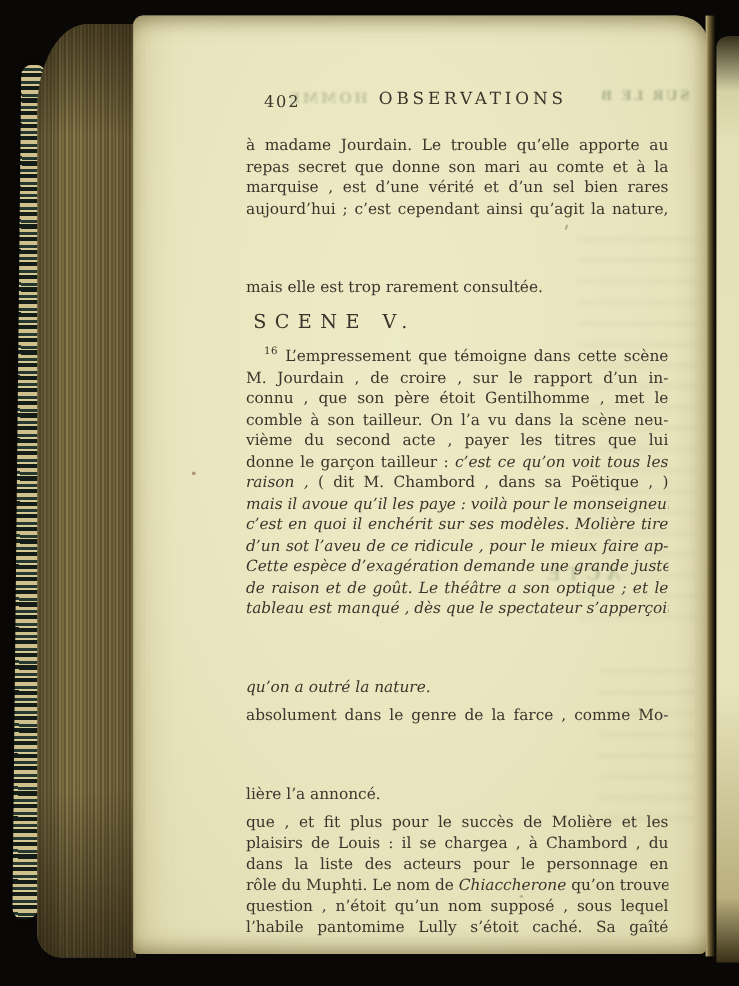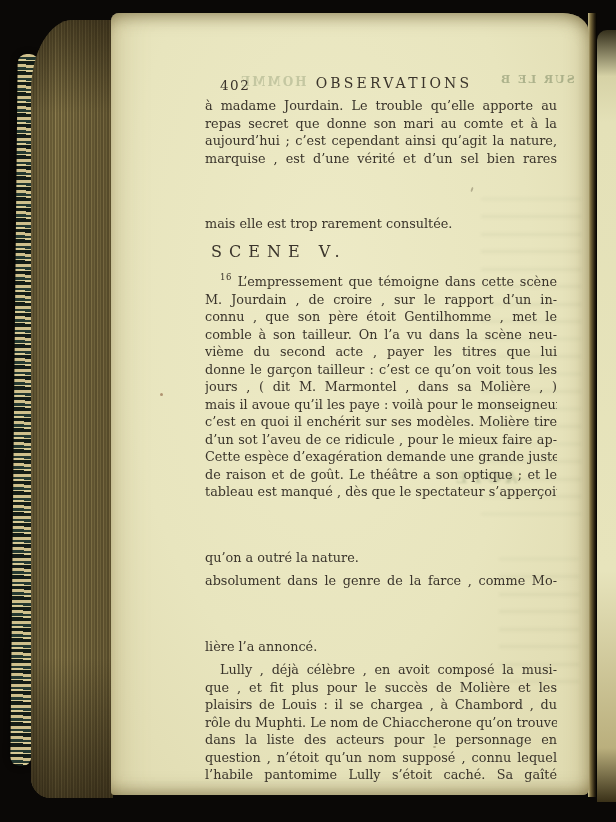--- a/index.html
+++ b/index.html
@@ -37,26 +37,26 @@
                inset 26px 0 36px -26px rgba(140,120,60,.4);
     color:#3a342b;}
 
   
   .header{position:absolute;top:62px;left:94px;width:352px;height:18px;font-size:14px;}
   .pagenum{position:absolute;left:15px;top:2px;font-size:13.5px;letter-spacing:1.5px;}
   .runtitle{position:absolute;left:0;right:0;top:0;text-align:center;padding-left:26px;
     font-weight:normal;font-size:14px;letter-spacing:3.2px;}
 
   
-  .text{position:absolute;top:84px;left:94px;width:352px;font-size:12.8px;line-height:17.5px;
+  .text{position:absolute;top:100px;left:94px;width:352px;font-size:12.8px;line-height:17.5px;
     text-rendering:optimizeLegibility;}
   .line{white-space:nowrap;overflow:hidden;text-align:justify;text-align-last:justify;}
   .line.short{text-align-last:left;margin-top:48px;}
   .line.indent{text-indent:15px;}
-  .it{}
+  .it{font-style:italic;}
   .sup{font-size:8.5px;vertical-align:6px;letter-spacing:.5px;}
   .scene-heading{text-align:left;font-size:16px;letter-spacing:7px;margin:10px 0 9px 6px;}
   .para.space-before{margin-top:6px;}
 
   
   .bleed{position:absolute;transform:scaleX(-1);color:rgba(115,130,92,.5);font-weight:bold;
     filter:blur(.7px);white-space:nowrap;}
   .bleed-a{right:14px;top:60px;font-size:11px;letter-spacing:2px;}
   .bleed-b{left:128px;top:62px;font-size:12px;letter-spacing:2px;color:rgba(115,130,92,.32);}
   .bleed-c{left:340px;top:456px;font-size:15px;letter-spacing:5px;color:rgba(110,128,88,.3);filter:blur(1px);}
@@ -89,52 +89,51 @@
 
     <div class="header">
       <span class="pagenum">402</span>
       <span class="runtitle">OBSERVATIONS</span>
     </div>
 
     <div class="text" id="text-block">
         <div class="para">
           <div class="line"><span>à madame Jourdain. Le trouble qu’elle apporte au</span></div>
           <div class="line"><span>repas secret que donne son mari au comte et à la</span></div>
+          <div class="line"><span>marquise , est d’une vérité et d’un sel bien rares</span></div>
           <div class="line"><span>aujourd’hui ; c’est cependant ainsi qu’agit la nature,</span></div>
-          <div class="line"><span>marquise , est d’une vérité et d’un sel bien rares</span></div>
           <div class="line short"><span>mais elle est trop rarement consultée.</span></div>
         </div>
         <div class="scene-heading">SCENE V.</div>
         <div class="para">
           <div class="line indent"><span class="sup">16</span><span> L’empressement que témoigne dans cette scène</span></div>
           <div class="line"><span>M. Jourdain , de croire , sur le rapport d’un in-</span></div>
           <div class="line"><span>connu , que son père étoit Gentilhomme , met le</span></div>
           <div class="line"><span>comble à son tailleur. On l’a vu dans la scène neu-</span></div>
           <div class="line"><span>vième du second acte , payer les titres que lui</span></div>
           <div class="line"><span>donne le garçon tailleur : </span><span class="it">c’est ce qu’on voit tous les</span></div>
-          <div class="line"><span class="it">jours , </span><span>( dit M. Marmontel , dans sa Molière , )</span></div>
+          <div class="line"><span class="it">raison , </span><span>( dit M. Chambord , dans sa Poëtique , )</span></div>
           <div class="line"><span class="it">mais il avoue qu’il les paye : voilà pour le monseigneur;</span></div>
           <div class="line"><span class="it">c’est en quoi il enchérit sur ses modèles. Molière tire</span></div>
           <div class="line"><span class="it">d’un sot l’aveu de ce ridicule , pour le mieux faire ap-</span></div>
           <div class="line"><span class="it">Cette espèce d’exagération demande une grande justesse</span></div>
           <div class="line"><span class="it">de raison et de goût. Le théâtre a son optique ; et le</span></div>
           <div class="line"><span class="it">tableau est manqué , dès que le spectateur s’apperçoit</span></div>
           <div class="line short"><span class="it">qu’on a outré la nature.</span></div>
         </div>
         <div class="para space-before">
           <div class="line"><span>absolument dans le genre de la farce , comme Mo-</span></div>
           <div class="line short"><span>lière l’a annoncé.</span></div>
         </div>
         <div class="para space-before">
-          <div class="line indent"><span>Lully , déjà célèbre , en avoit composé la musi-</span></div>
           <div class="line"><span>que , et fit plus pour le succès de Molière et les</span></div>
           <div class="line"><span>plaisirs de Louis : il se chargea , à Chambord , du</span></div>
+          <div class="line"><span>dans la liste des acteurs pour le personnage en</span></div>
           <div class="line"><span>rôle du Muphti. Le nom de </span><span class="it">Chiaccherone </span><span>qu’on trouve</span></div>
-          <div class="line"><span>dans la liste des acteurs pour le personnage en</span></div>
-          <div class="line"><span>question , n’étoit qu’un nom supposé , connu lequel</span></div>
+          <div class="line"><span>question , n’étoit qu’un nom supposé , sous lequel</span></div>
           <div class="line"><span>l’habile pantomime Lully s’étoit caché. Sa gaîté</span></div>
         </div>
       </div>
 
     <div class="speck sp1"></div>
     <div class="speck sp2"></div>
     <div class="speck sp3"></div>
   </div>
 </div>
 

